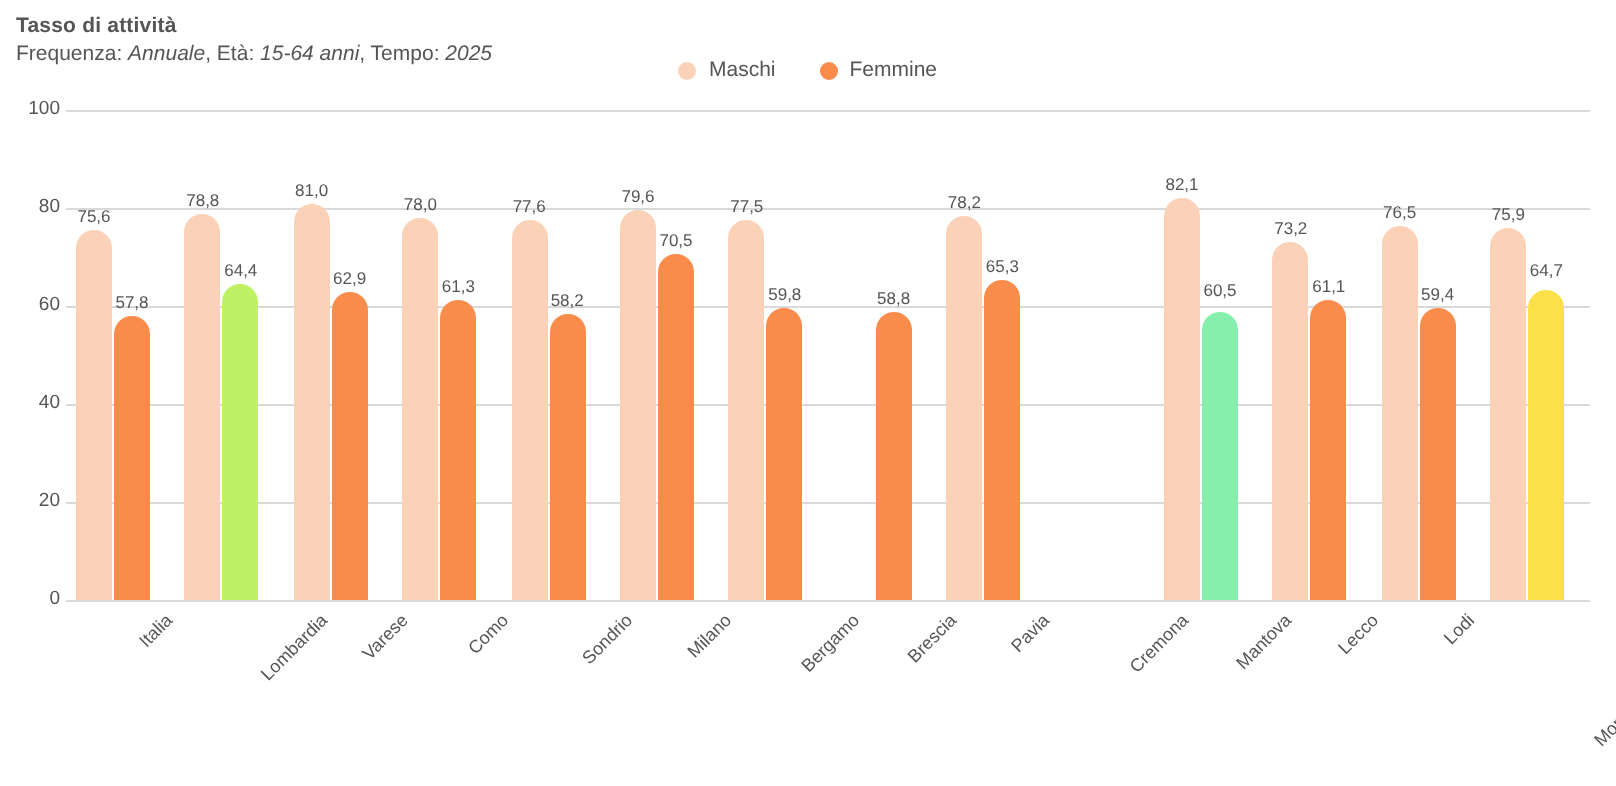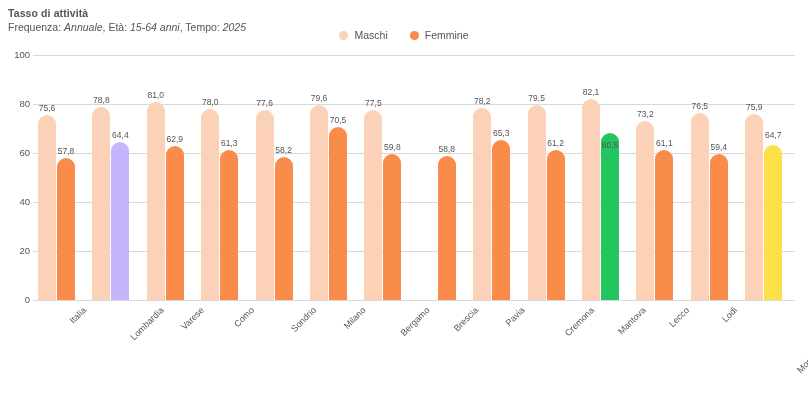--- a/index.html
+++ b/index.html
@@ -201,21 +201,21 @@
           <div class="bar-value" style="bottom: 187.22px;">75,6</div>
         </div>
         <div class="bar female" style="height: 141.61px; background: rgb(249, 139, 75);">
           <div class="bar-value" style="bottom: 143.61px;">57,8</div>
         </div>
       </div>
       <div class="bar-group" style="left: 92.4px; width: 37px;">
         <div class="bar male" style="height: 193.06px; background: rgb(251, 210, 184);">
           <div class="bar-value" style="bottom: 195.06px;">78,8</div>
         </div>
-        <div class="bar female" style="height: 157.78px; background: #c4b5fd;">
+        <div class="bar female" style="height: 157.78px; background: #bef264;">
           <div class="bar-value" style="bottom: 159.78px;">64,4</div>
         </div>
       </div>
       <div class="bar-group" style="left: 146.8px; width: 37px;">
         <div class="bar male" style="height: 198.45px; background: rgb(251, 210, 184);">
           <div class="bar-value" style="bottom: 200.45px;">81,0</div>
         </div>
         <div class="bar female" style="height: 154.105px; background: rgb(249, 139, 75);">
           <div class="bar-value" style="bottom: 156.105px;">62,9</div>
         </div>
@@ -258,33 +258,25 @@
         </div>
       </div>
       <div class="bar-group" style="left: 473.2px; width: 37px;">
         <div class="bar male" style="height: 191.59px; background: rgb(251, 210, 184);">
           <div class="bar-value" style="bottom: 193.59px;">78,2</div>
         </div>
         <div class="bar female" style="height: 159.985px; background: rgb(249, 139, 75); margin-top: 10px;">
           <div class="bar-value" style="bottom: 161.985px;">65,3</div>
         </div>
       </div>
-      <div class="bar-group" style="left: 527.6px; width: 37px;">
-        <div class="bar male" style="height: 194.775px; background: rgb(251, 210, 184);">
-          <div class="bar-value" style="bottom: 196.775px;">79,5</div>
-        </div>
-        <div class="bar female" style="height: 149.94px; background: rgb(249, 139, 75);">
-          <div class="bar-value" style="bottom: 151.94px;">61,2</div>
-        </div>
-      </div>
       <div class="bar-group" style="left: 582px; width: 37px;">
         <div class="bar male" style="height: 201.145px; background: rgb(251, 210, 184);">
           <div class="bar-value" style="bottom: 203.145px;">82,1</div>
         </div>
-        <div class="bar female" style="height: 167px; background: #22c55e;">
+        <div class="bar female" style="height: 144px; background: #86efac;">
           <div class="bar-value" style="bottom: 150.225px;">60,5</div>
         </div>
       </div>
       <div class="bar-group" style="left: 636.4px; width: 37px;">
         <div class="bar male" style="height: 179.34px; background: rgb(251, 210, 184);">
           <div class="bar-value" style="bottom: 181.34px;">73,2</div>
         </div>
         <div class="bar female" style="height: 149.695px; background: rgb(249, 139, 75);">
           <div class="bar-value" style="bottom: 151.695px;">61,1</div>
         </div>

